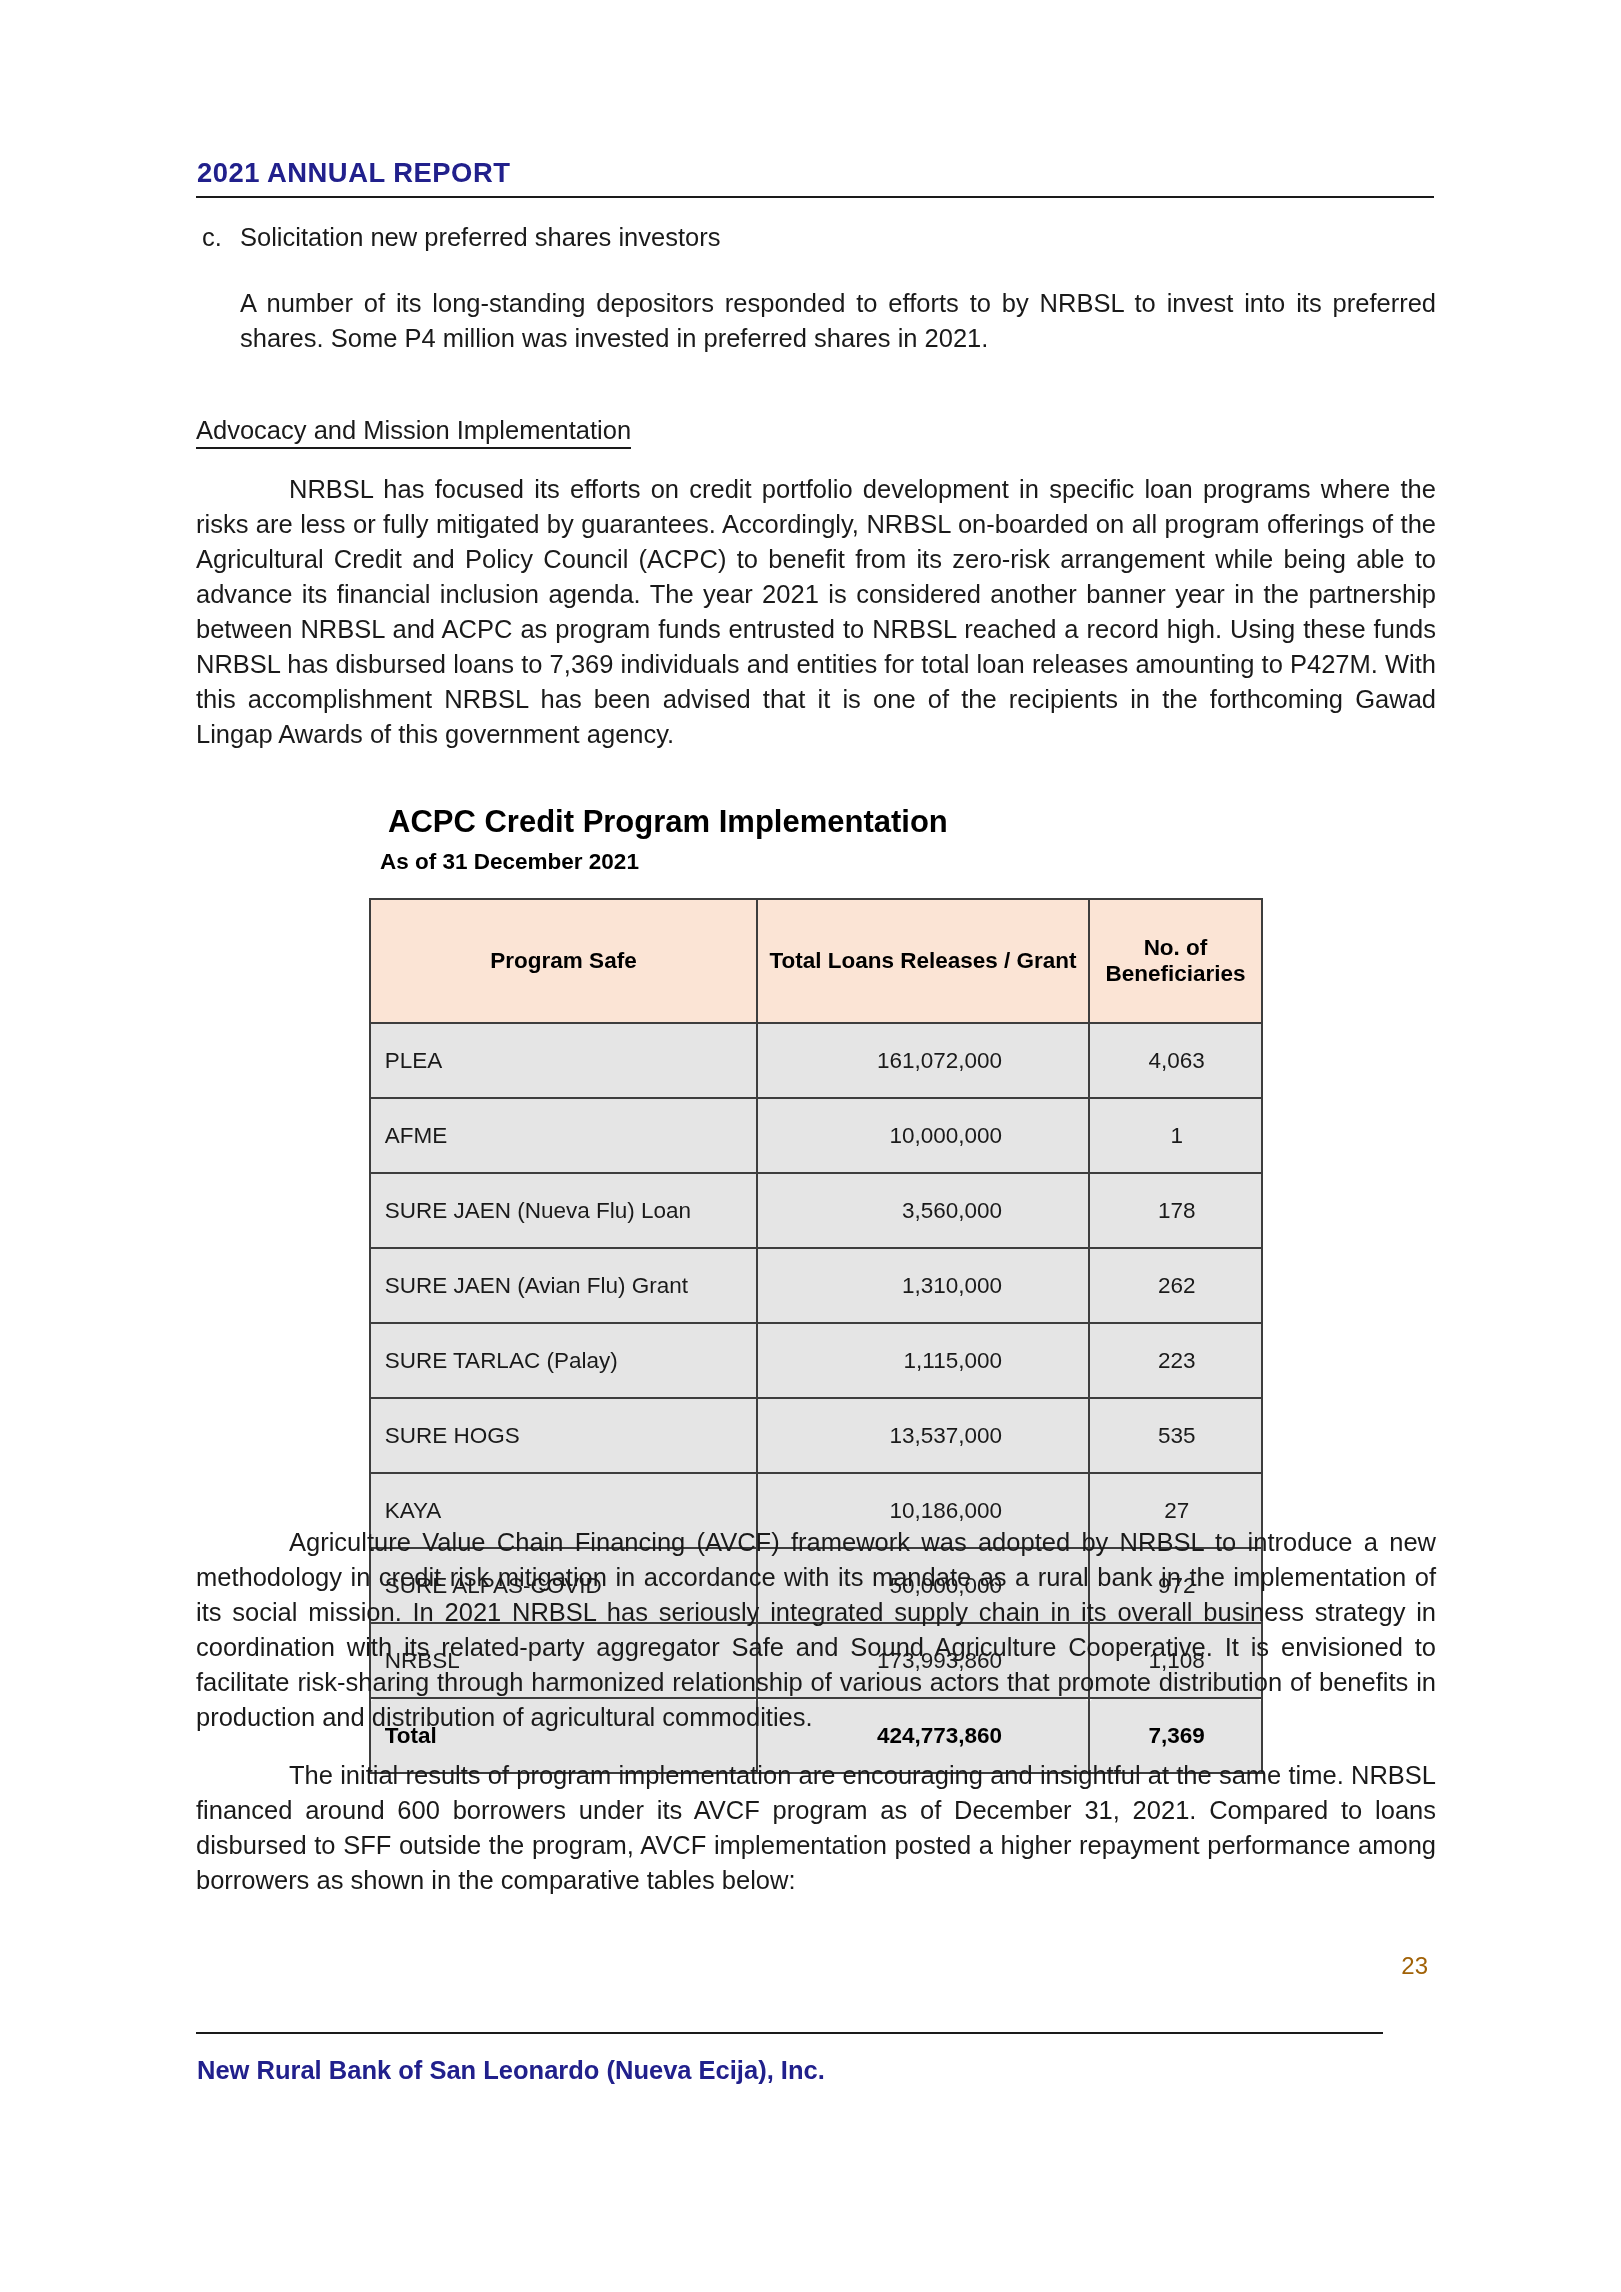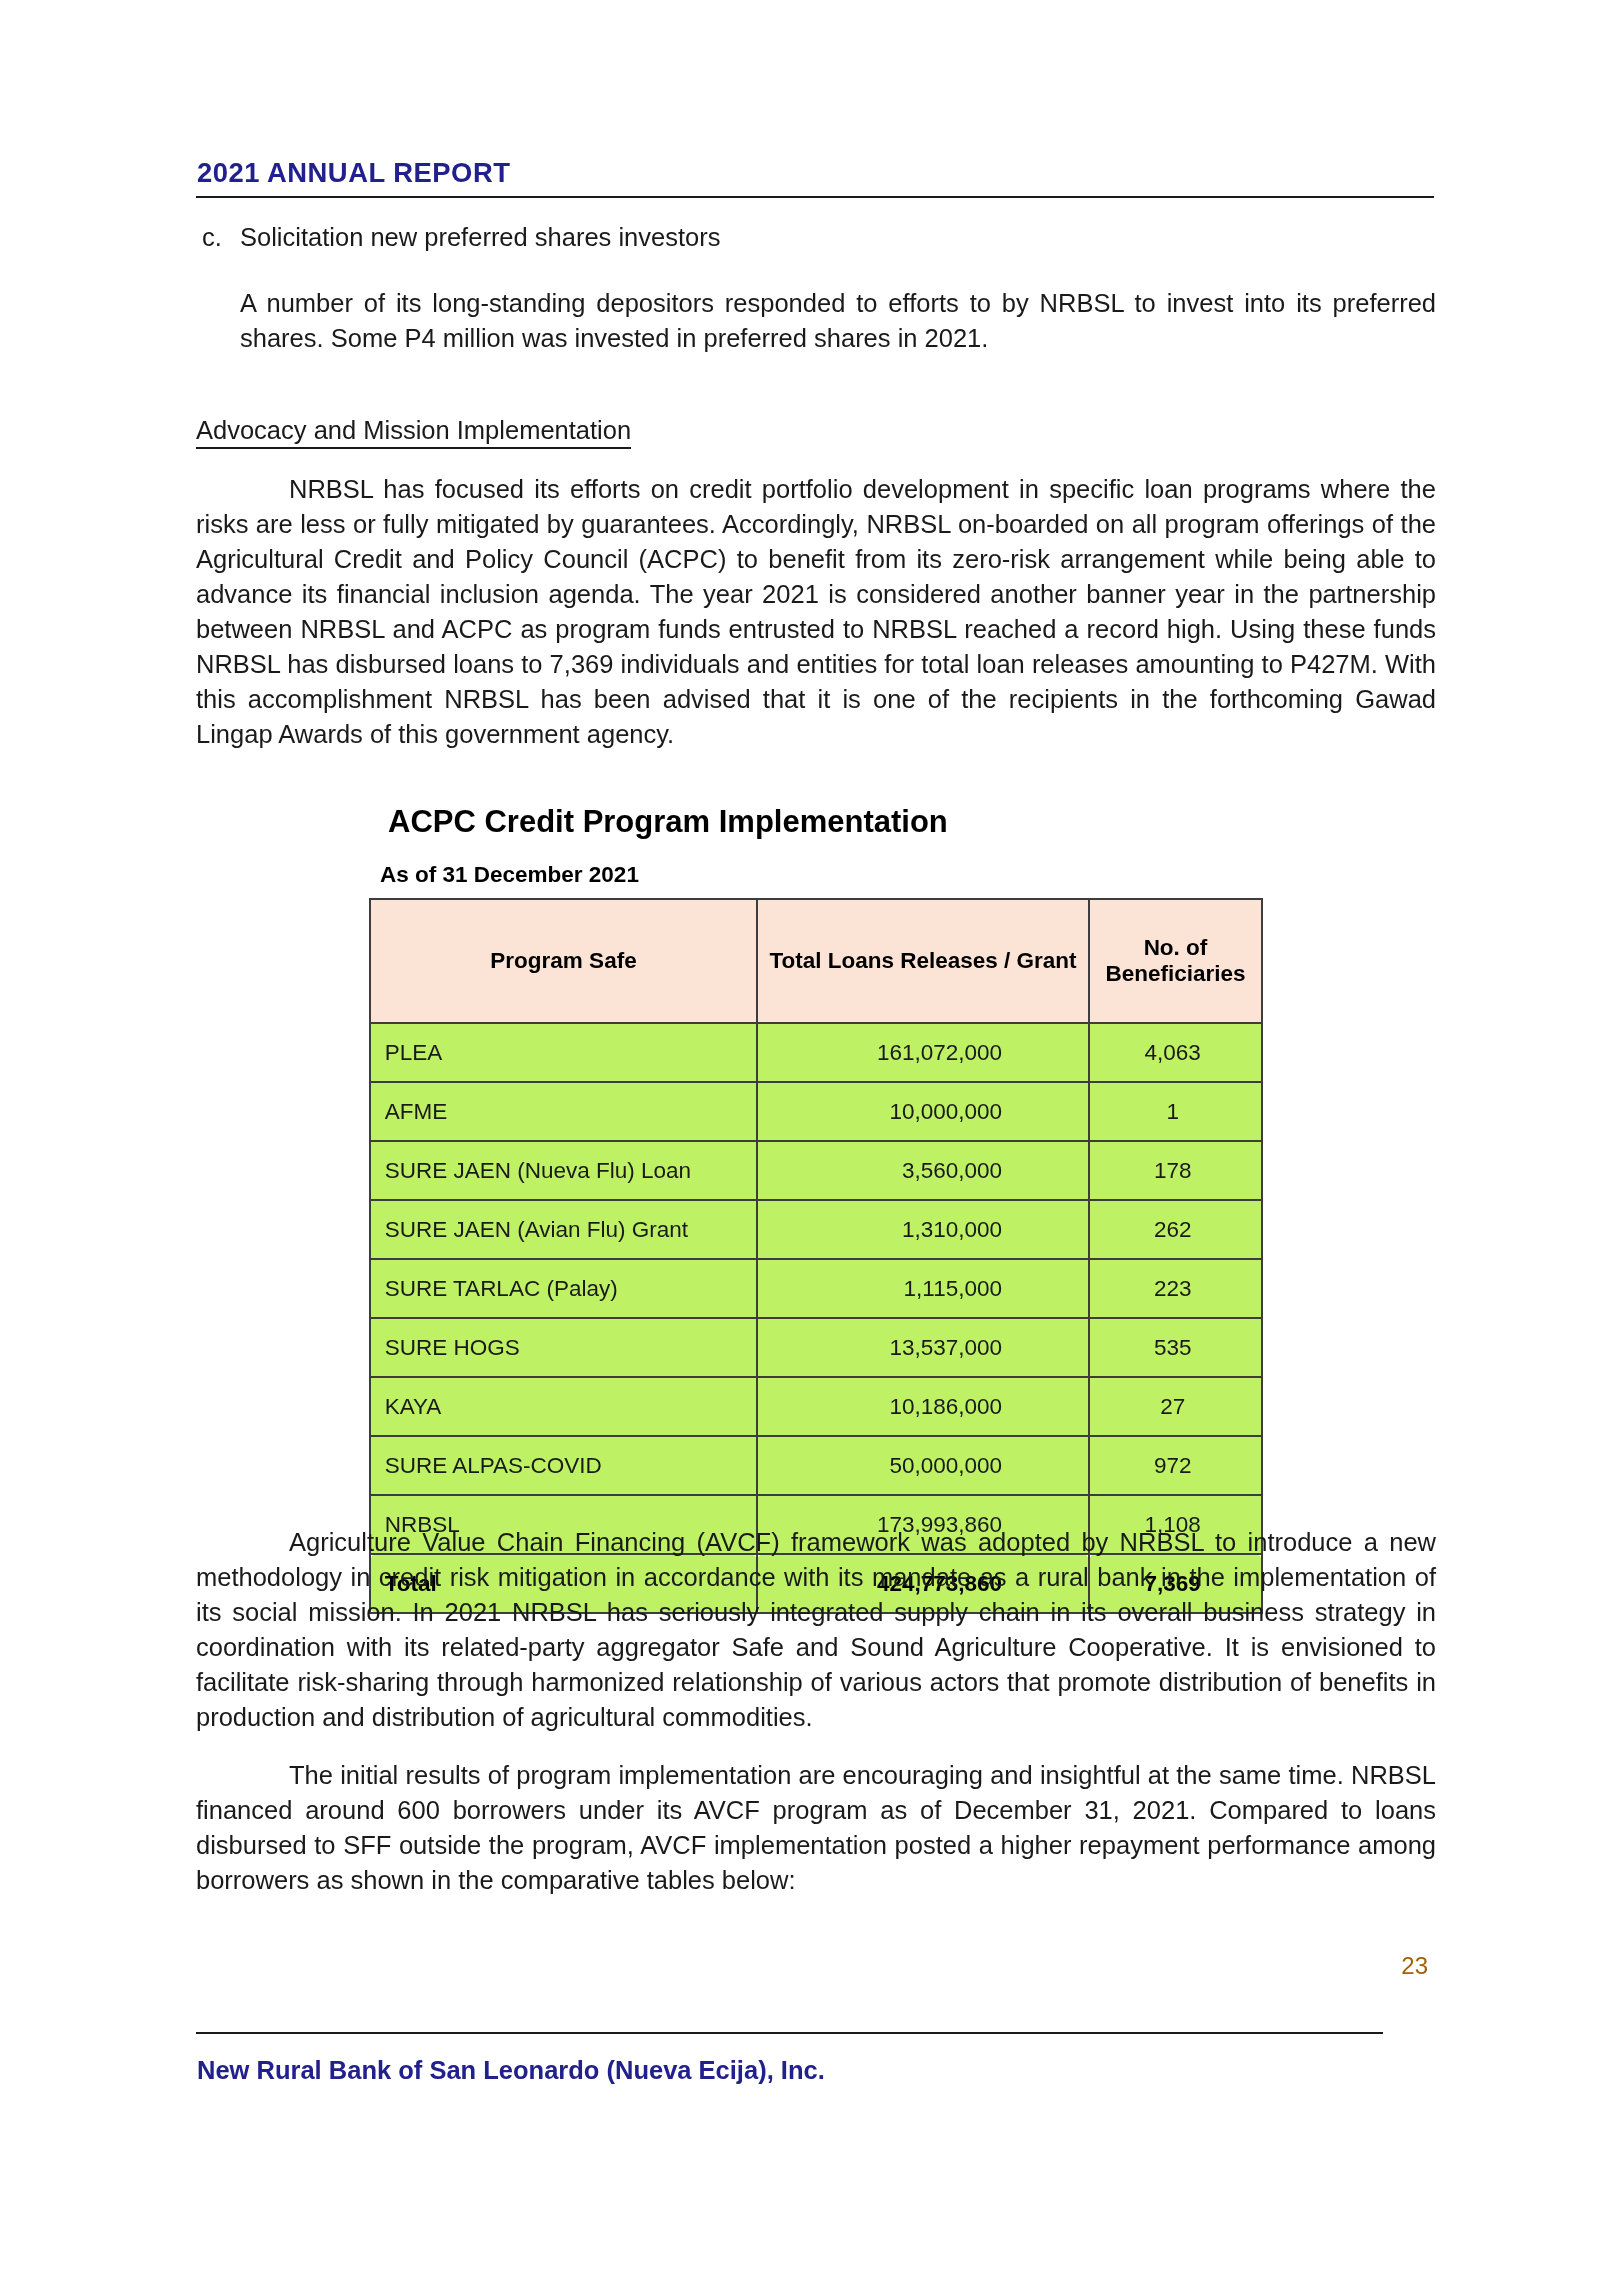--- a/index.html
+++ b/index.html
@@ -31,21 +31,21 @@
   .para{font-size:25.5px;line-height:35px;text-align:justify;}
   .para-preferred{left:240px;top:286px;width:1196px;}
   .advocacy{left:196px;top:416px;font-size:25.5px;}
   .advocacy span{border-bottom:2px solid #1a1a1a;padding-bottom:2.9px;}
   .para-nrbsl{left:196px;top:472px;width:1240px;text-indent:93px;}
   .para-avcf{left:196px;top:1525px;width:1240px;text-indent:93px;}
   .para-initial{left:196px;top:1758px;width:1240px;text-indent:93px;}
 
   
   .tbl-title{left:388px;top:804px;font-size:31px;font-weight:bold;color:#000;}
-  .tbl-subtitle{left:380px;top:849px;font-size:22.5px;font-weight:bold;color:#000;margin-top:13px;}
+  .tbl-subtitle{left:380px;top:849px;font-size:22.5px;font-weight:bold;color:#000;}
   table.acpc{
     left:369px;top:898px;
     border-collapse:collapse;
     border:2.9px solid #3d3d3d;
     table-layout:fixed;width:893px;
   }
   table.acpc col.c1{width:387px;}
   table.acpc col.c2{width:332px;}
   table.acpc col.c3{width:173px;}
   table.acpc th{
@@ -54,22 +54,22 @@
     height:118px;
     font-size:22.5px;font-weight:bold;color:#000;
     text-align:center;vertical-align:middle;
     padding:2px 5.9px;
   }
   table.acpc td{
     border:2px solid #3d3d3d;
     height:41px;
     font-size:22.5px;color:#1a1a1a;
     vertical-align:middle;
-    background:#bef264;
-    padding:8px;
+    background:#e5e5e5;
+    padding:16px;
   }
   table.acpc td.program{text-align:left;padding-left:13.7px;}
   table.acpc td.amount{text-align:right;padding-right:86px;}
   table.acpc td.benef{text-align:center;padding-right:13.7px;}
   table.acpc tr.total td{font-weight:bold;color:#000;border-radius:7px;}
 
   
   .footer-rule{left:196px;top:2032px;width:1187px;height:0;border-top:2.9px solid #1a1a1a;}
   .footer-text{left:197px;top:2056px;font-size:25.5px;font-weight:bold;color:#21208C;}
   .page-number{top:1952px;right:193px;font-size:24px;color:#a16207;}

